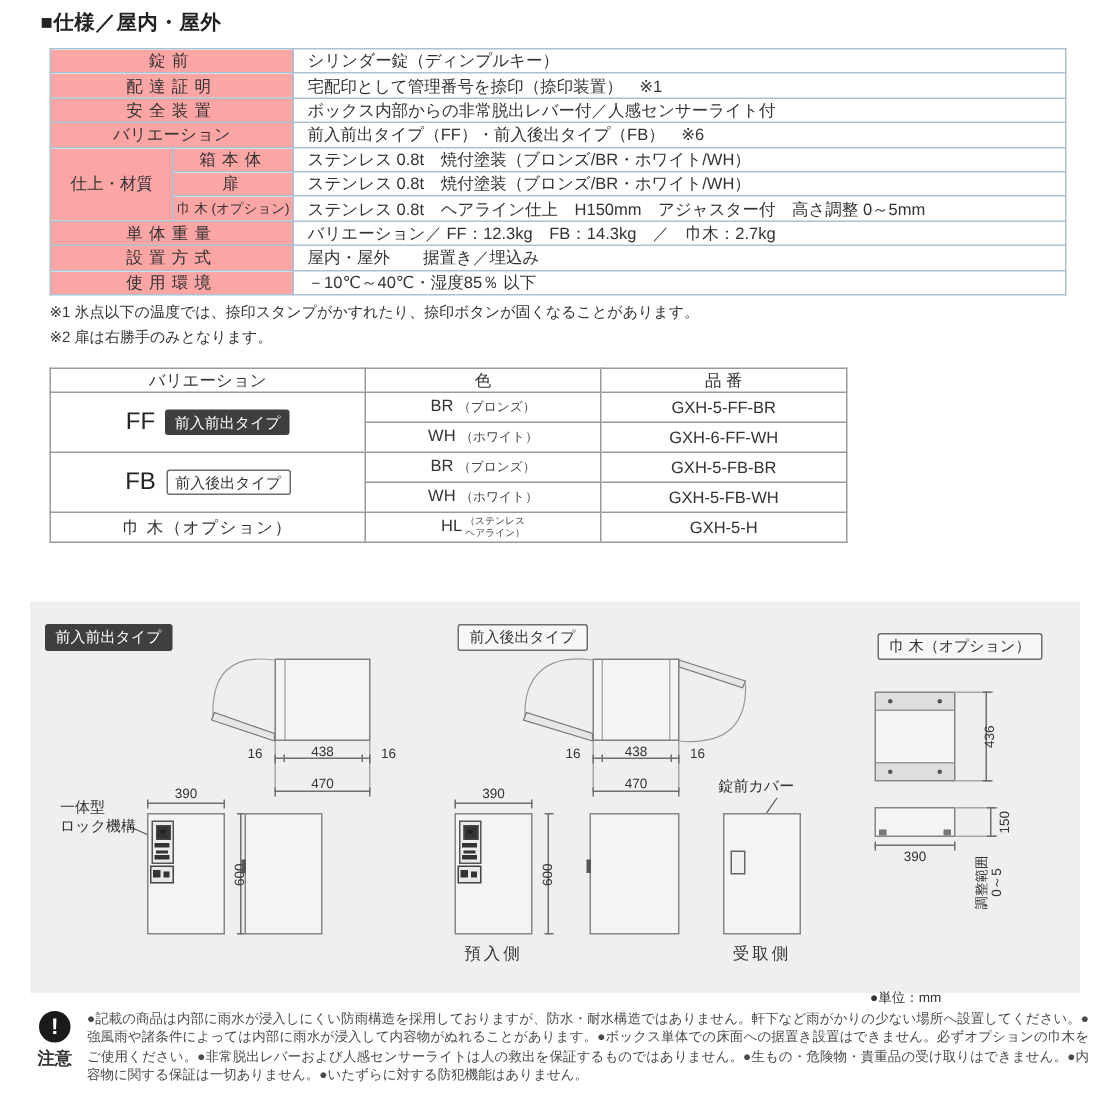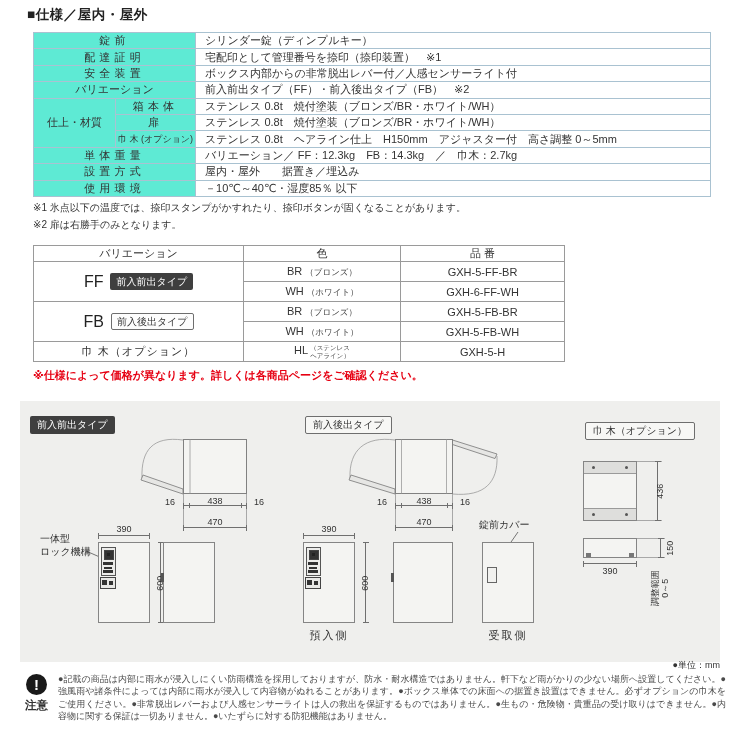--- a/index.html
+++ b/index.html
@@ -4,21 +4,21 @@
 <style>
   html,body{margin:0;padding:0;background:#fff;}
   .page{position:relative;width:740px;height:740px;background:#ffffff;
         font-family:"Liberation Sans","DejaVu Sans",sans-serif;color:#333;overflow:hidden;}
   .title{position:absolute;left:27px;top:6px;font-size:13.5px;font-weight:bold;color:#222;letter-spacing:0.5px;}
 
   
   table.spec{position:absolute;left:33px;top:32px;border-collapse:collapse;table-layout:fixed;
              border:1px solid #8b9aa7;font-size:11px;}
   table.spec td{border:1px solid #a9c2d1;height:15.4px;padding:0 6px;overflow:hidden;white-space:nowrap;}
-  table.spec td.lbl{background:#5eead4;text-align:center;color:#333;padding:0 2px;}
+  table.spec td.lbl{background:#fca5a5;text-align:center;color:#333;padding:0 2px;}
   table.spec td.sp{letter-spacing:0.38em;}
   table.spec td.small{font-size:9px;letter-spacing:0;margin-top:22px;}
   table.spec td.val{background:#fff;padding-left:9px;}
 
   .fnote{position:absolute;left:33px;font-size:10px;color:#333;white-space:nowrap;}
 
   
   table.vari{position:absolute;left:33px;top:245px;border-collapse:collapse;table-layout:fixed;
              border:1px solid #8f8f8f;font-size:11px;}
   table.vari td{border:1px solid #9a9a9a;text-align:center;height:19px;padding:0;}
@@ -64,21 +64,21 @@
   .la4{left:1px;top:22px;width:10px;height:3px;background:#555;}
   .lockB{position:absolute;width:14px;height:10px;border:1px solid #444;background:#e8e8e6;}
   .lb1{left:1px;top:2px;width:5px;height:5px;background:#111;}
   .lb2{8px;left:8px;top:3px;width:4px;height:4px;background:#111;}
   .hband{position:absolute;left:0;right:0;height:11px;background:#dededc;}
   .hbt{top:0;border-bottom:1px solid #9a9a9a;}
   .hbb{bottom:0;border-top:1px solid #9a9a9a;}
   .scrw{position:absolute;width:3px;height:3px;background:#555;border-radius:50%;top:4px;}
   .foot{position:absolute;bottom:0;width:5px;height:4px;background:#777;}
 
-  .unit-note{position:absolute;left:580px;top:659px;width:140px;text-align:right;font-size:9px;color:#333;}
+  .unit-note{position:absolute;left:580px;top:659px;width:140px;font-size:9px;color:#333;}
 
   
   .c-icon{position:absolute;left:26px;top:674px;width:21px;height:21px;border-radius:50%;background:#1a1a1a;
           color:#fff;font-weight:bold;font-size:15px;text-align:center;line-height:21px;}
   .c-label{position:absolute;left:19px;top:698px;width:35px;text-align:center;font-size:11.5px;font-weight:bold;color:#333;}
   .c-text{position:absolute;left:58px;top:673px;width:668px;font-size:9px;line-height:1.38;color:#4a4a4a;text-align:justify;}
 </style>
 </head>
 <body>
 
@@ -100,21 +100,21 @@
     <tr>
       <td colspan="2" class="lbl sp">配達証明</td>
       <td class="val">宅配印として管理番号を捺印（捺印装置）　※1</td>
     </tr>
     <tr>
       <td colspan="2" class="lbl sp">安全装置</td>
       <td class="val">ボックス内部からの非常脱出レバー付／人感センサーライト付</td>
     </tr>
     <tr>
       <td colspan="2" class="lbl">バリエーション</td>
-      <td class="val">前入前出タイプ（FF）・前入後出タイプ（FB）　※2</td>
+      <td class="val">前入前出タイプ（FF）・前入後出タイプ（FB）　※6</td>
     </tr>
     <tr>
       <td rowspan="3" class="lbl">仕上・材質</td>
       <td class="lbl sp">箱本体</td>
       <td class="val">ステンレス 0.8t　焼付塗装（ブロンズ/BR・ホワイト/WH）</td>
     </tr>
     <tr>
       <td class="lbl sp">扉</td>
       <td class="val">ステンレス 0.8t　焼付塗装（ブロンズ/BR・ホワイト/WH）</td>
     </tr>
@@ -197,21 +197,20 @@
         <span class="hb-label">巾 木（オプション）</span>
       </td>
       <td class="ccell">
         <span class="cmain">HL</span><span class="stack"><span>（ステンレス</span><span>ヘアライン）</span></span>
       </td>
       <td class="pcell">GXH-5-H</td>
     </tr>
   </tbody>
     </table>
 
-  <div class="price-note">※仕様によって価格が異なります。詳しくは各商品ページをご確認ください。</div>
 
   <div class="panel">
 
     <svg style="position:absolute;left:0;top:0" width="700" height="261">
       <line x1="66" y1="150" x2="82" y2="157" stroke="#555" stroke-width="0.8"></line>
       <line x1="498" y1="131" x2="473" y2="167" stroke="#555" stroke-width="0.8"></line>
     </svg>
 
     <span class="pbadge-fill" style="left:10px;top:15px">前入前出タイプ</span>
 

